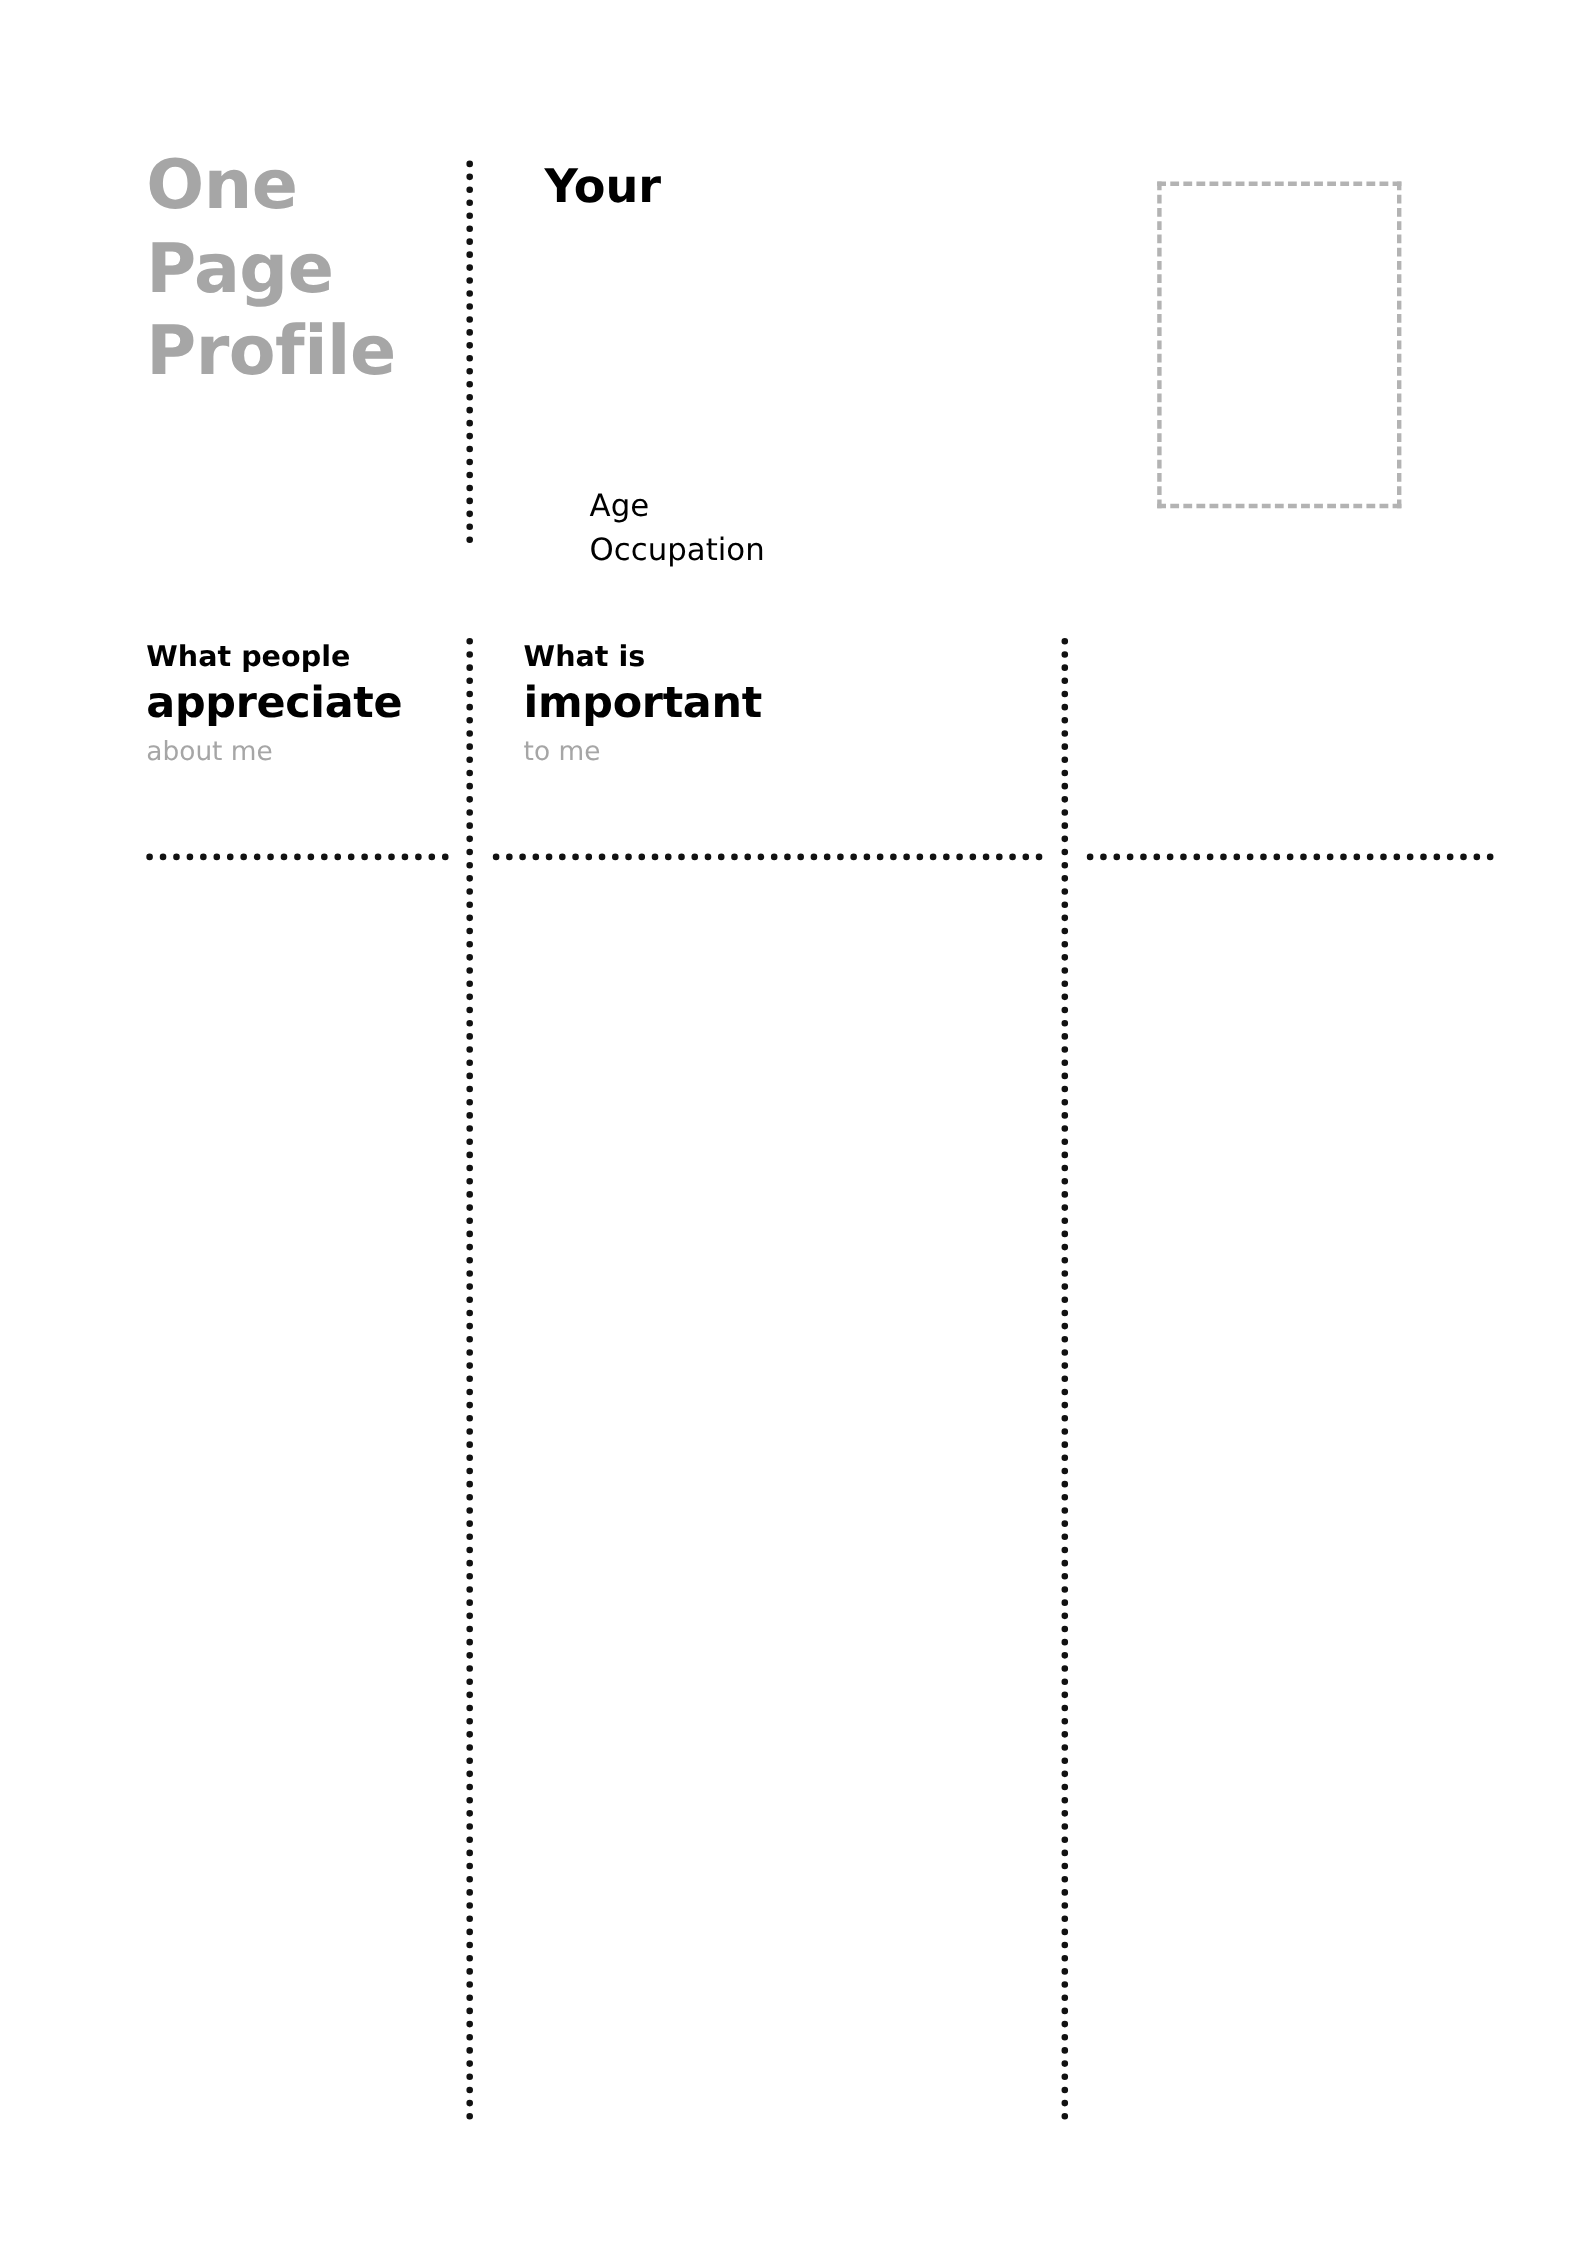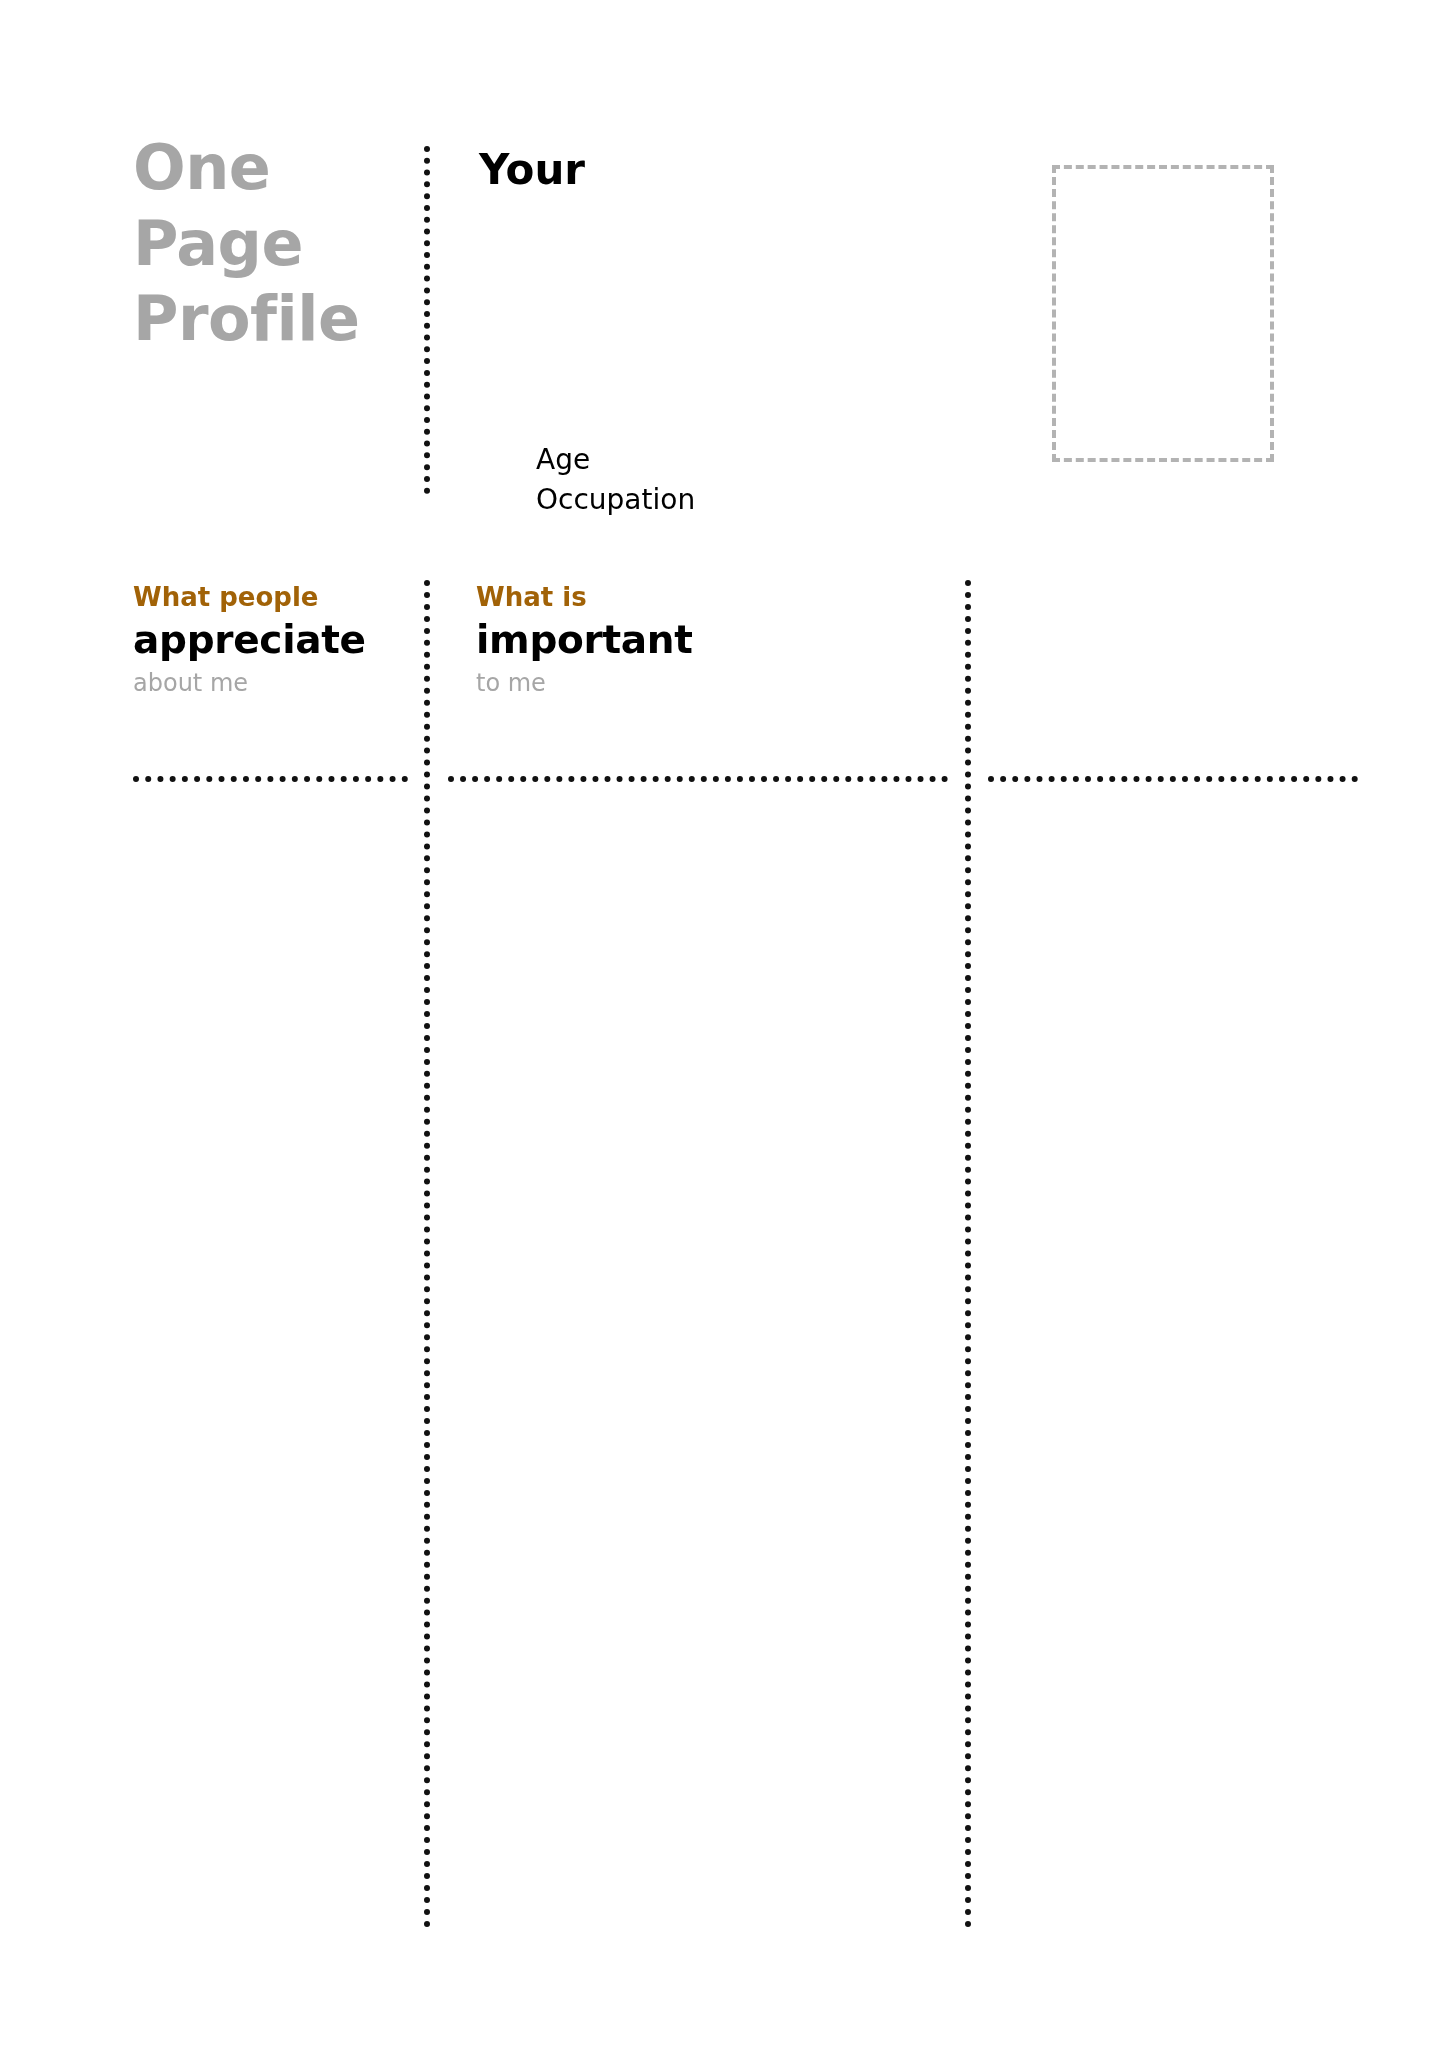--- a/index.html
+++ b/index.html
@@ -53,21 +53,21 @@
     position: absolute;
     left: 424px;
     top: 146px;
     width: 0;
     height: 348px;
     border-left: 6px dotted #111111;
   }
 
   .name-block {
     position: absolute;
-    left: 479px;
+    left: 495px;
     top: 142px;
     width: 330px;
   }
   .name-line {
     font-size: 42px;
     font-weight: bold;
     color: #000000;
     line-height: 1.33;
   }
 
@@ -109,21 +109,21 @@
   }
   .col-1 { left: 133px; width: 272px; }
   .col-2 { left: 476px; width: 490px; }
   .col-3 { left: 1000px; width: 360px; }
 
   .col-head {
     padding-bottom: 6px;
   }
   .head-small {
     font-size: 26px;
-    color: #a16207;
+    color: #000000;
     line-height: 1.32;
     font-weight: bold;
   }
   .head-big {
     font-size: 39px;
     font-weight: bold;
     color: #000000;
     line-height: 1.22;
     margin-top: 2px;
     letter-spacing: -0.3px;

